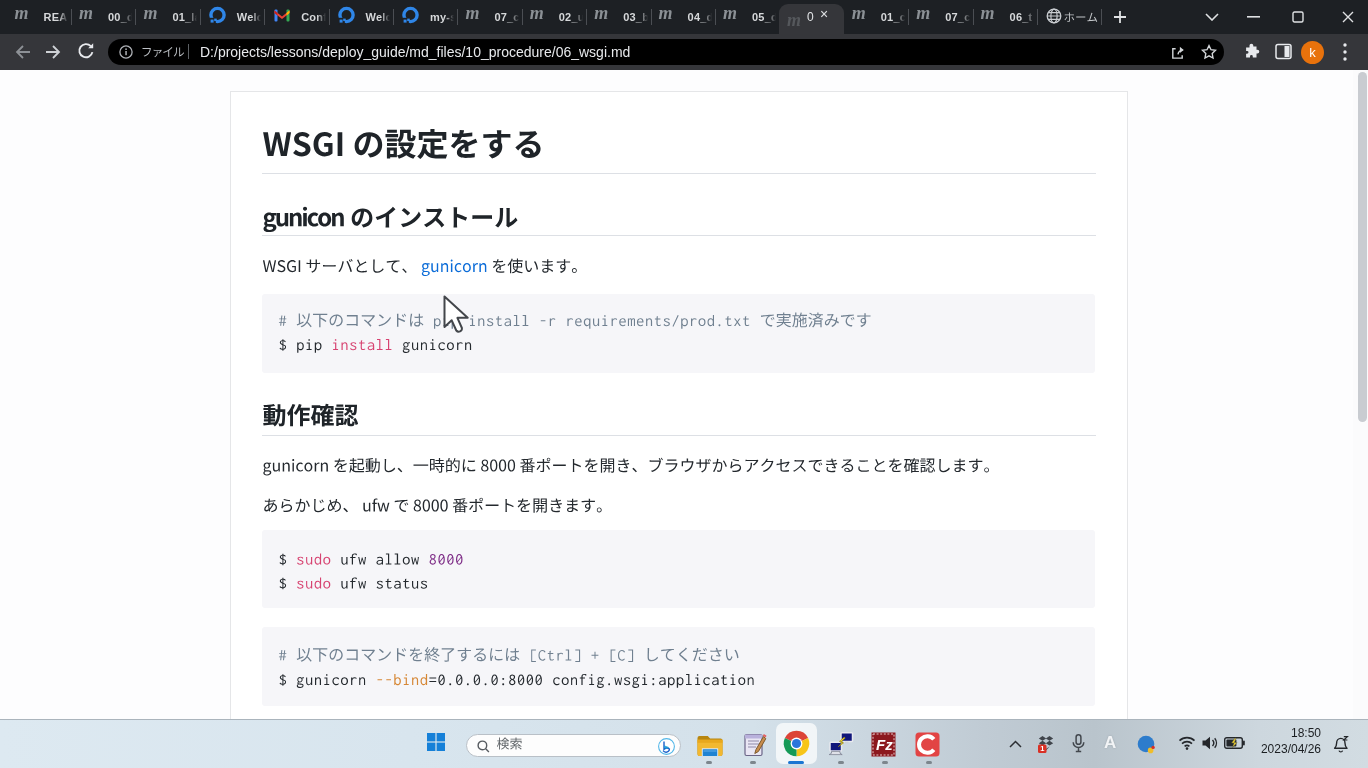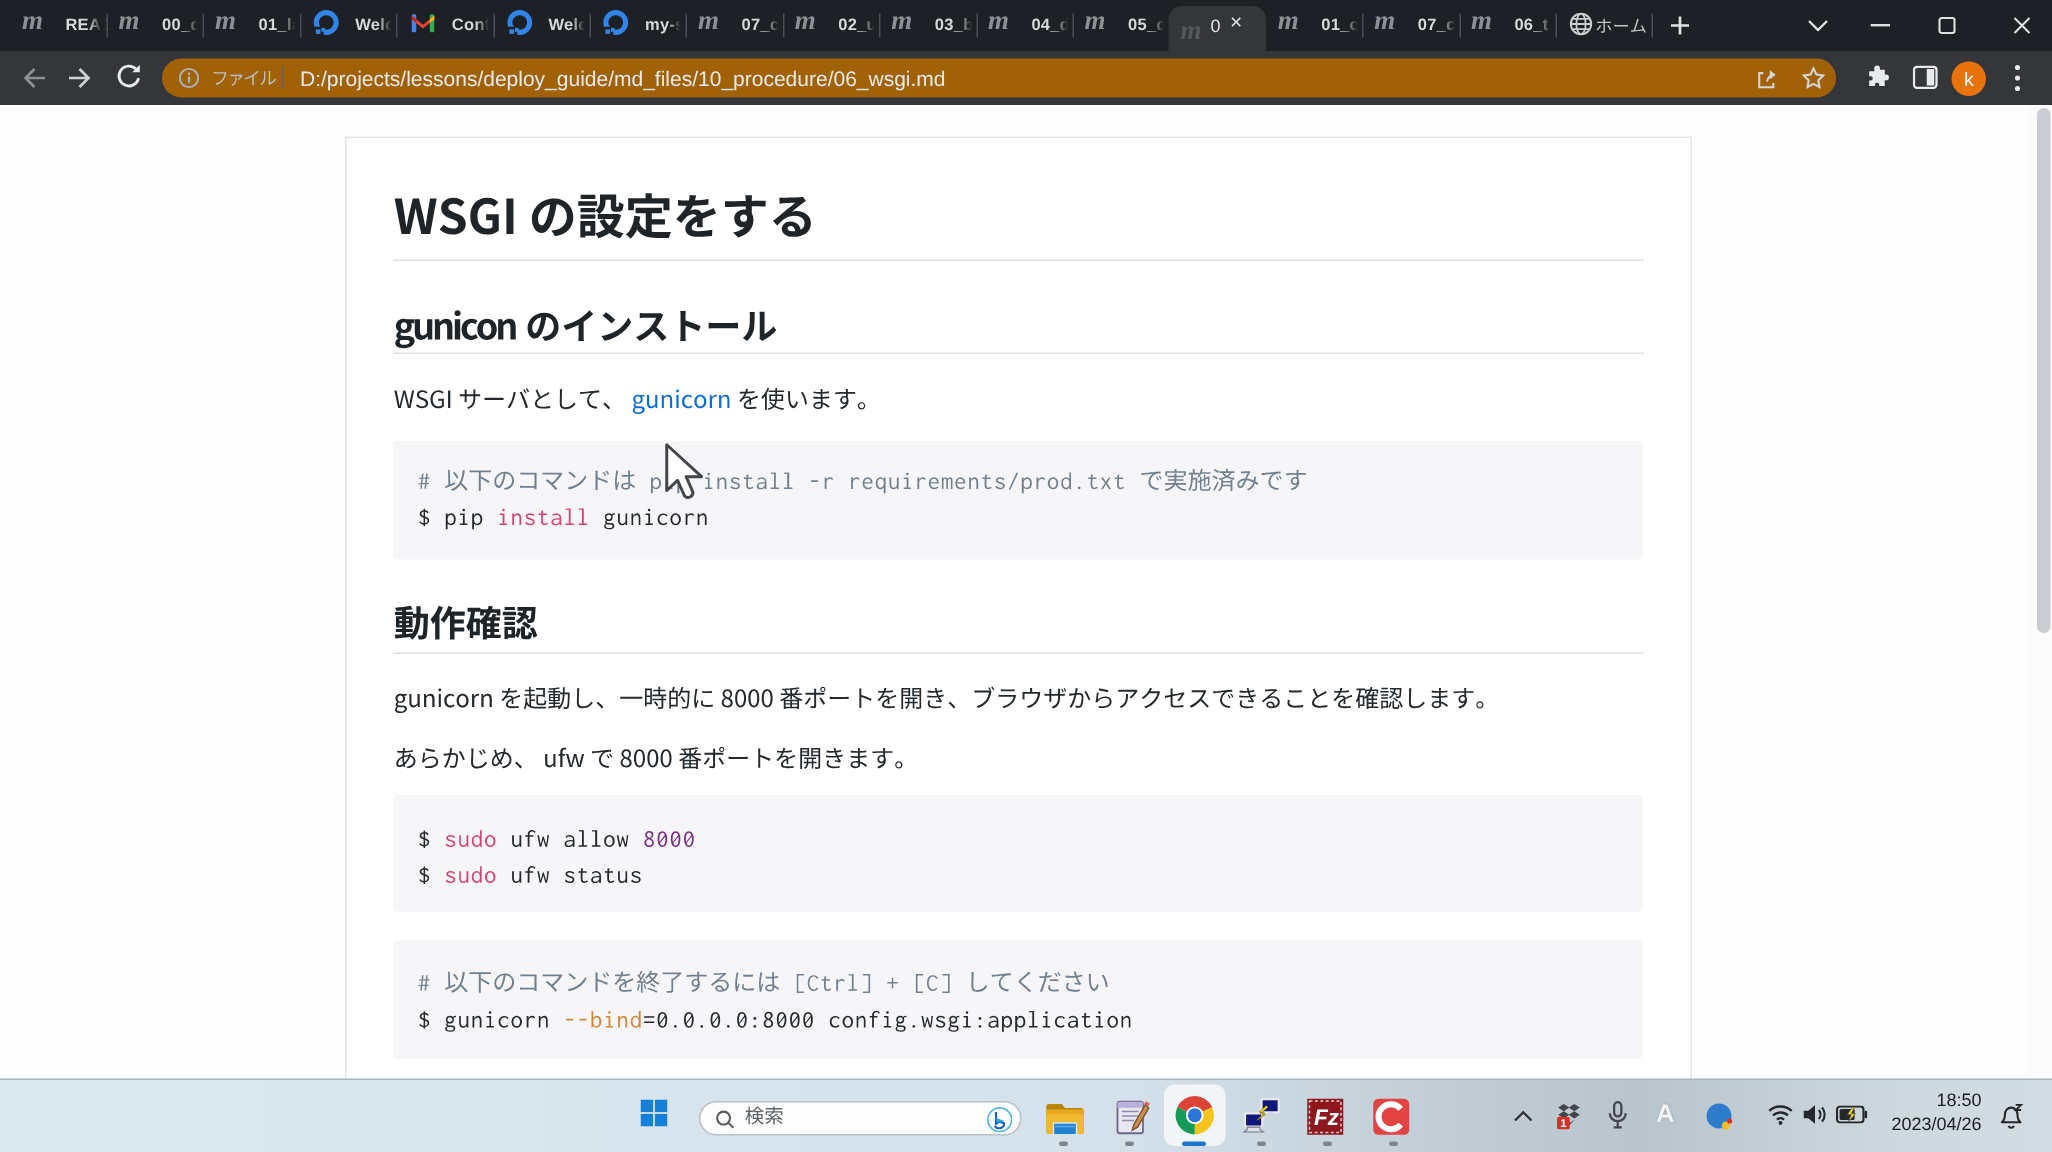--- a/index.html
+++ b/index.html
@@ -9,21 +9,21 @@
   #toolbar{position:absolute;left:0;top:34px;width:1368px;height:36px;background:#35363a;}
   .tab{position:absolute;top:0;height:34px;overflow:hidden;}
   .tab .lbl{position:absolute;left:37px;top:11px;font-size:11px;font-weight:600;color:#d6d8da;letter-spacing:.2px;white-space:nowrap;}
   .tab .fade{position:absolute;right:0;top:0;width:12px;height:34px;background:linear-gradient(to right,rgba(29,32,36,0),#1d2024 75%);}
   .tsep{position:absolute;top:9px;width:1px;height:16px;background:#4b4e53;}
   .micon{position:absolute;left:8px;top:3px;width:20px;height:20px;font:italic 700 18px "Liberation Serif",serif;color:#8b9095;}
   #activetab{position:absolute;left:779px;top:4px;width:65px;height:30px;background:#35363a;border-radius:9px 9px 0 0;}
   #activetab .lbl{position:absolute;left:28px;top:6px;font-size:12px;color:#e4e6e8;}
   #activetab .x{position:absolute;left:41px;top:2px;font-size:14px;color:#dfe1e3;font-weight:400;}
   
-  #urlpill{position:absolute;left:108px;top:5px;width:1116px;height:26px;border-radius:13px;background:#a16207;text-align:center;}
+  #urlpill{position:absolute;left:108px;top:5px;width:1116px;height:26px;border-radius:13px;background:#000000;text-align:center;}
   #urltext{position:absolute;left:92px;top:5px;font-size:14px;color:#e8eaed;white-space:nowrap;}
   #urldiv{position:absolute;left:80px;top:5px;width:1px;height:15px;background:#5c6064;}
   
   #page{position:absolute;left:0;top:70px;width:1368px;height:650px;background:#fdfdfe;}
   #card{position:absolute;left:230px;top:21px;width:896px;height:700px;background:#fff;border:1px solid #e5e6e8;}
   .codebg{position:absolute;left:262px;width:833px;background:#f6f6f9;border-radius:3px;}
   .hrline{position:absolute;left:262px;width:834px;height:1px;background:#dde0e5;}
   
   #sbtrack{position:absolute;left:1353px;top:70px;width:15px;height:650px;background:#fbfbfc;}
   #sbthumb{position:absolute;left:1358px;top:72px;width:9px;height:350px;background:#c9ccd1;border-radius:4.5px;}

